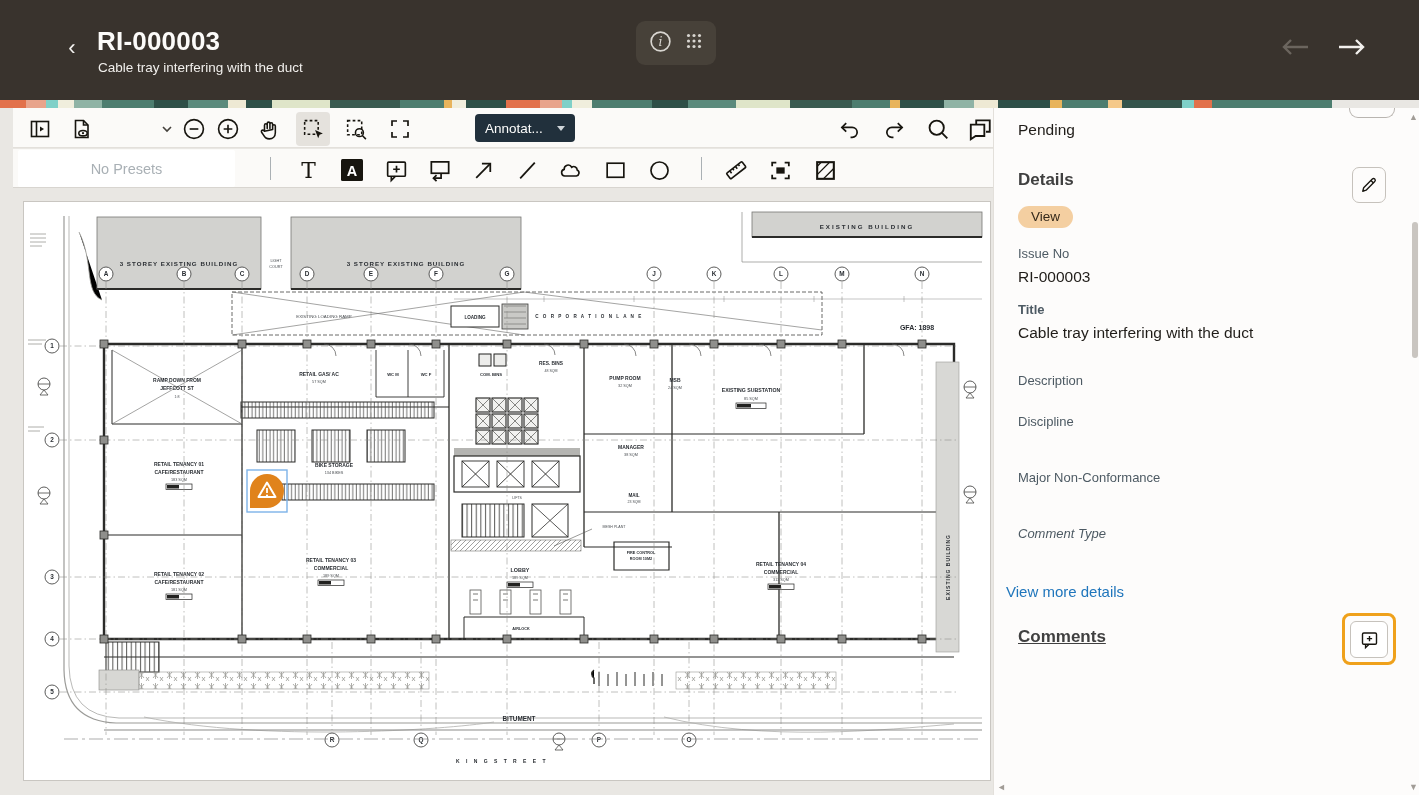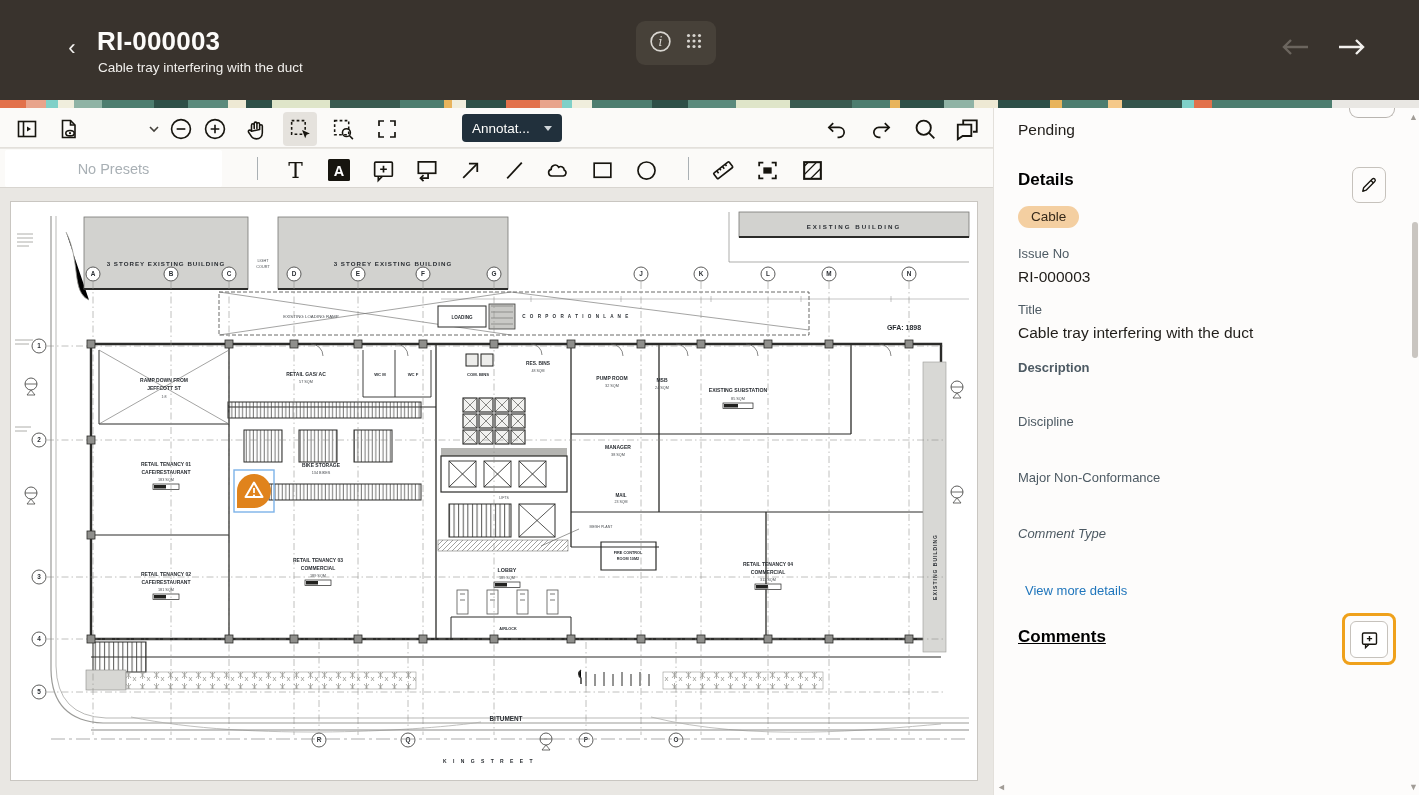--- a/index.html
+++ b/index.html
@@ -14,44 +14,44 @@
   .actions-btn { position:absolute; left:1150px; top:26px; width:108px; height:43px; border:1px solid #837d75; border-radius:4px; color:#fcfbf9; font-size:15px; font-weight:600; display:flex; align-items:center; justify-content:center; gap:10px; cursor:pointer; }
   .actions-caret { width:0; height:0; border-left:6px solid transparent; border-right:6px solid transparent; border-top:7px solid #fcfbf9; }
   .nav-arrow { position:absolute; top:33px; width:34px; height:28px; }
 
   
   .strip { position:absolute; left:0; top:100px; width:1419px; height:8px; display:flex; overflow:hidden; }
   .strip div { height:8px; }
   .strip .dots { background-image:radial-gradient(#1d332c 1px, transparent 1.2px); background-size:5px 4px; }
 
   
-  .viewer { position:absolute; left:0; top:108px; width:1120px; height:687px; }
+  .viewer { position:absolute; left:13px; top:108px; width:1120px; height:687px; }
   .toolbar1 { position:absolute; left:0; top:0; width:993px; height:40px; background:#fbfaf8; border-bottom:1px solid #e3e0db; }
   .toolbar2 { position:absolute; left:0; top:41px; width:993px; height:39px; background:#fbfaf8; border-bottom:1px solid #d8d5d0; }
   .canvas { position:absolute; left:0; top:81px; width:993px; height:606px; background:#e9e7e3; }
   .page { position:absolute; left:10px; top:12px; width:968px; height:580px; background:#ffffff; border:1px solid #c9c6c1; }
 
   .tool { position:absolute; top:8px; width:26px; height:26px; display:flex; align-items:center; justify-content:center; cursor:pointer; }
   .tool.sel { background:#e5e2dd; border-radius:4px; width:34px; height:34px; top:4px; }
   .tool svg { display:block; }
   .annot-dd { position:absolute; left:462px; top:6px; width:100px; height:28px; background:#21303c; border-radius:4px; color:#fdfdfc; font-size:13.5px; display:flex; align-items:center; justify-content:space-between; padding:0 10px; cursor:pointer; }
   .annot-dd .car { width:0; height:0; border-left:4.5px solid transparent; border-right:4.5px solid transparent; border-top:5px solid #cfd5d9; }
   .preset-box { position:absolute; left:5px; top:1px; width:217px; height:37px; background:#ffffff; border-radius:2px; display:flex; align-items:center; justify-content:center; color:#a9b0b5; font-size:14.5px; cursor:text; }
   .vdiv { position:absolute; top:8px; width:1px; height:23px; background:#aab0b4; }
 
   
   .sidebar { position:absolute; left:993px; top:108px; width:426px; height:687px; background:#fdfcfb; border-left:1px solid #e3e0db; }
   .sb-partial-btn { position:absolute; left:355px; top:0; width:46px; height:10px; border:1px solid #b9b5b0; border-top:none; border-radius:0 0 9px 9px; }
   .sb-status { position:absolute; left:24px; top:13px; font-size:15.5px; color:#201d19; }
-  .sb-h { position:absolute; left:24px; font-size:17px; font-weight:bold; color:#000000; }
+  .sb-h { position:absolute; left:24px; font-size:17px; font-weight:bold; color:#404040; }
   .icon-btn { position:absolute; width:34px; height:36px; border:1px solid #c6c2bc; border-radius:7px; background:#fdfcfb; display:flex; align-items:center; justify-content:center; cursor:pointer; }
   .badge { position:absolute; left:24px; top:98px; background:#f4cfa1; color:#35291a; font-size:13.5px; padding:3px 13px 4px; border-radius:12px; }
   .fld-l { position:absolute; left:24px; font-size:13px; color:#4d5a63; }
   .fld-v { position:absolute; left:24px; font-size:15.5px; color:#201d19; }
-  .link { position:absolute; left:31px; font-size:13px; color:#2076bc; cursor:pointer; }
+  .link { position:absolute; left:12px; font-size:15px; color:#2076bc; cursor:pointer; }
   .empty-txt { position:absolute; left:24px; font-size:15.5px; color:#201d19; }
   .cmt-ring { position:absolute; left:348px; top:505px; width:54px; height:52px; border:3.5px solid #efa11b; border-radius:8px; display:flex; align-items:center; justify-content:center; background:#fdfcfb; }
   .cmt-ring .inner { width:38px; height:37px; border:1px solid #c6c2bc; border-radius:6px; display:flex; align-items:center; justify-content:center; cursor:pointer; background:#fff; }
   .vscroll { position:absolute; right:0; top:0; width:8px; height:687px; }
   .vscroll .thumb { position:absolute; right:1px; top:114px; width:6px; height:136px; background:#c9c5c0; border-radius:3px; }
   .scroll-ar { position:absolute; color:#a19c96; font-size:9px; }
 
   
   .plan text { font-family:"Liberation Sans",sans-serif; font-weight:bold; fill:#2a2e33; text-anchor:middle; }
   .plan .thin { font-weight:normal; fill:#4a4e52; }
@@ -659,29 +659,29 @@
   <div class="sb-status">Pending</div>
 
   <div class="sb-h" style="top:62px;">Details</div>
   <div class="icon-btn" style="left:358px; top:59px;">
     <svg width="20" height="20" viewBox="0 0 24 24" stroke="#17150f" stroke-width="1.6" fill="none">
         <path d="M4.5 19.5 l1.1-4.2 L16 4.9 a2 2 0 0 1 2.9 2.9 L8.5 18.2 z" stroke-linejoin="round"></path>
         <path d="M14.3 6.6 l3.1 3.1"></path>
       </svg>
   </div>
 
-  <div class="badge">Cable</div>
+  <div class="badge">View</div>
 
   <div class="fld-l" style="top:138px;">Issue No</div>
   <div class="fld-v" style="top:160px;">RI-000003</div>
 
-  <div class="fld-l" style="top:194px;">Title</div>
+  <div class="fld-l" style="top:194px;font-weight:bold;">Title</div>
   <div class="fld-v" style="top:216px;">Cable tray interfering with the duct</div>
 
-  <div class="fld-l" style="top:252px;font-weight:bold;">Description</div>
+  <div class="fld-l" style="top:265px;">Description</div>
   <div class="fld-v" style="top:272px;"></div>
 
   <div class="fld-l" style="top:306px;">Discipline</div>
   <div class="fld-v" style="top:328px;"></div>
 
   <div class="fld-l" style="top:362px;">Major Non-Conformance</div>
   <div class="fld-v" style="top:384px;"></div>
 
   <div class="fld-l" style="top:418px;font-style:italic;">Comment Type</div>
   <div class="fld-v" style="top:440px;"></div>

